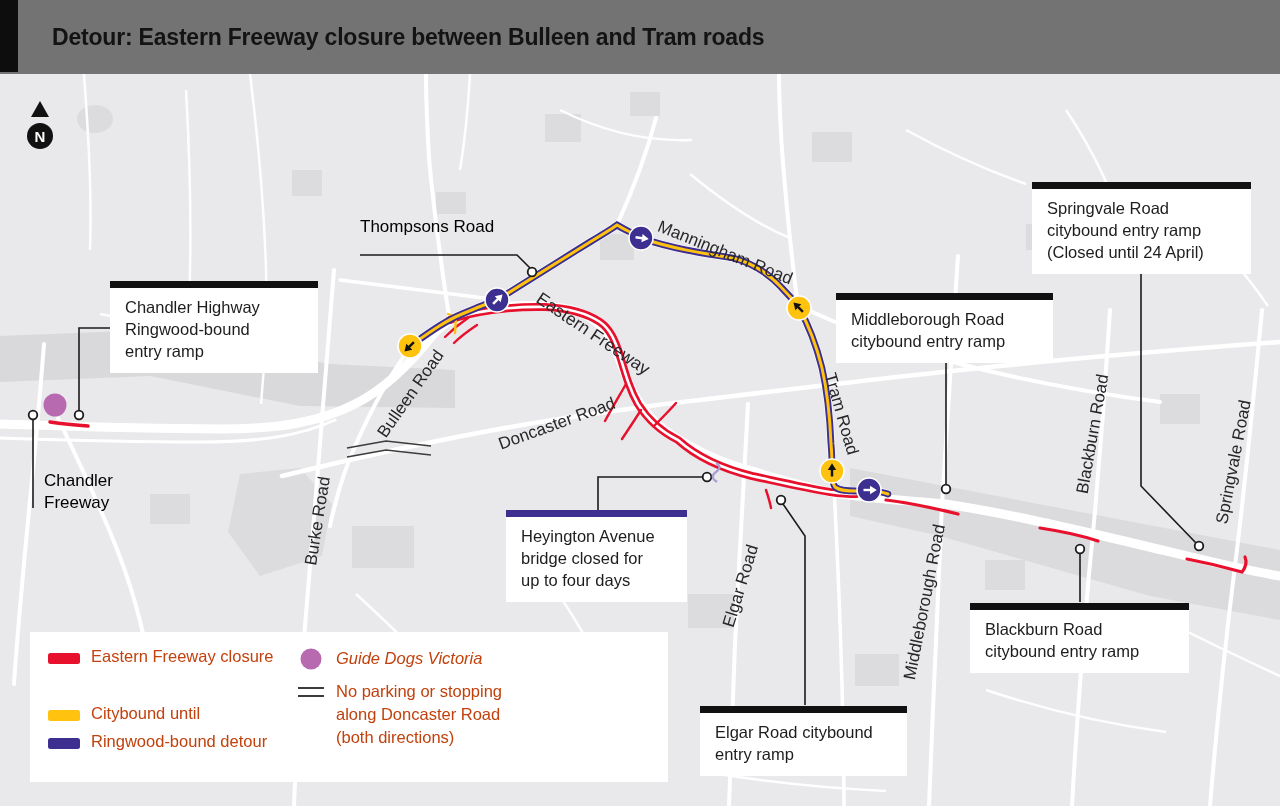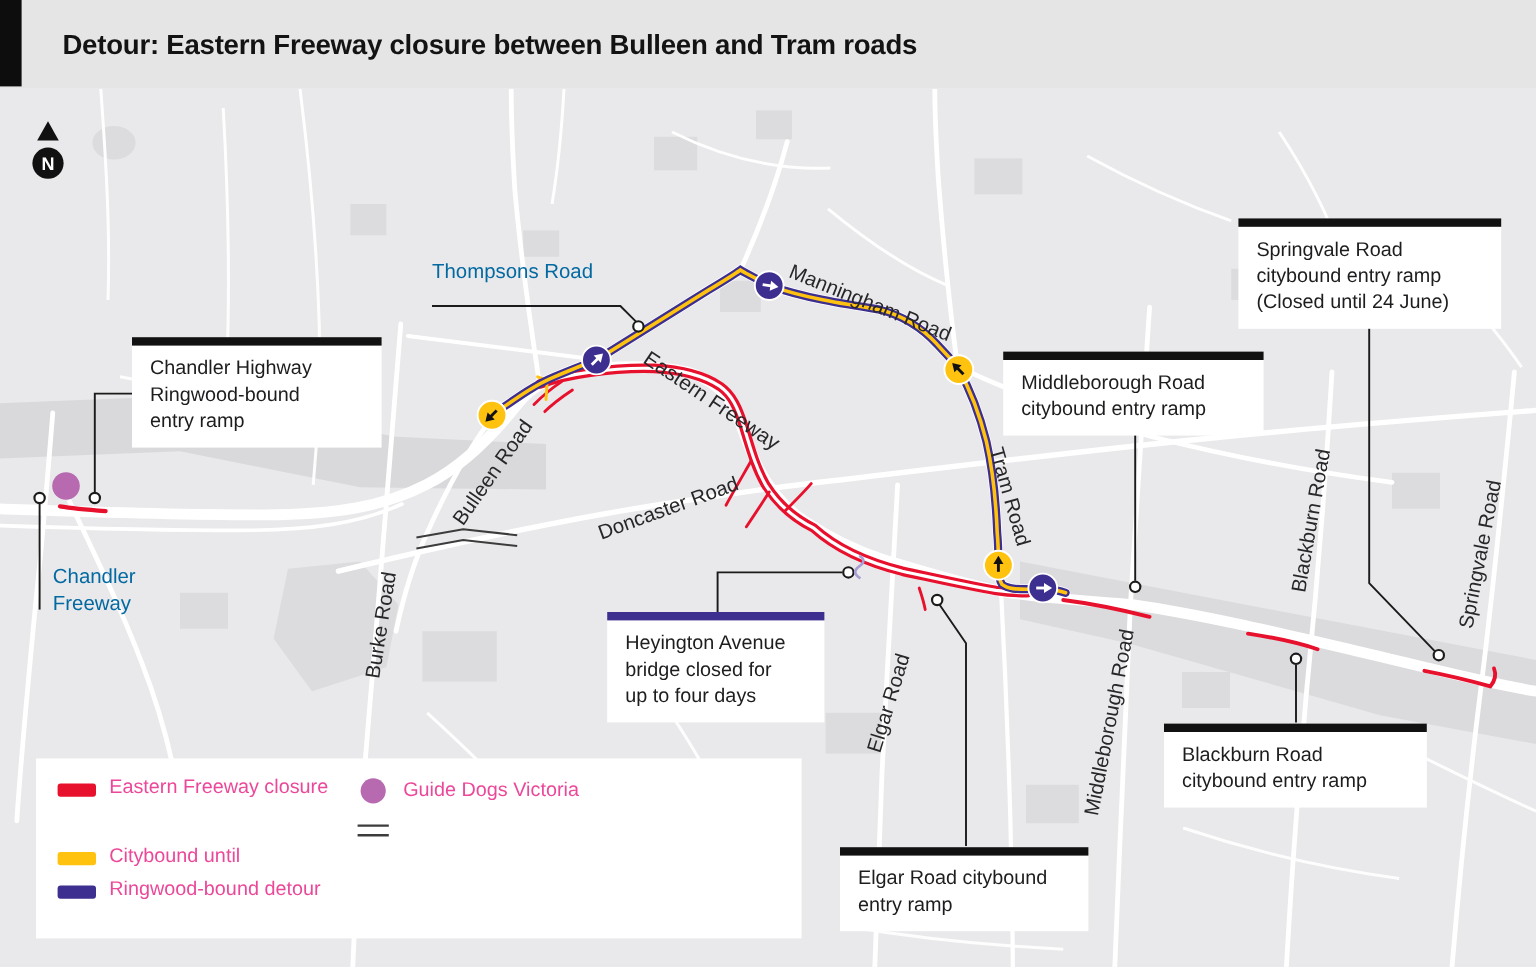--- a/index.html
+++ b/index.html
@@ -1,29 +1,29 @@
 <!DOCTYPE html>
 <html><head>
 <meta charset="utf-8">
 <style>
   html,body{margin:0;padding:0;}
   body{width:1280px;height:806px;position:relative;font-family:"Liberation Sans","DejaVu Sans",sans-serif;background:#ffffff;overflow:hidden;}
-  .header{position:absolute;left:0;top:0;width:1280px;height:74px;background:#e5e5e5;}
+  .header{position:absolute;left:0;top:0;width:1280px;height:74px;background:#737373;}
   .header-block{position:absolute;left:0;top:0;width:18px;height:72px;background:#0d0d0d;}
   .page-title{position:absolute;left:52px;top:24px;font-size:23px;font-weight:700;color:#131313;letter-spacing:-0.2px;}
   .map{position:absolute;left:0;top:74px;width:1280px;height:732px;background:#e9e9eb;overflow:hidden;}
   .map svg{position:absolute;left:0;top:0;}
   .rlabel{position:absolute;font-size:17px;color:#27272a;white-space:nowrap;transform:translate(-50%,-50%) rotate(var(--r,0deg));}
-  .plabel{position:absolute;font-size:17px;color:#0369a1;white-space:nowrap;}
+  .plabel{position:absolute;font-size:17px;color:#000000;white-space:nowrap;}
   .callout{position:absolute;background:#ffffff;padding:15px 14px 11px 15px;font-size:16.5px;line-height:22px;color:#1d1d1f;box-sizing:border-box;}
   .callout-bar{position:absolute;left:0;top:0;right:0;height:7px;background:#111111;}
   .callout-bar.purple{background:#3d2f8f;}
   .legend{position:absolute;left:30px;top:558px;width:638px;height:150px;background:#ffffff;}
   .legend .sw{position:absolute;width:32px;height:11px;border-radius:2.5px;}
-  .legend .ltext{position:absolute;font-size:16.5px;line-height:23px;color:#ec4899;white-space:nowrap;}
+  .legend .ltext{position:absolute;font-size:16.5px;line-height:23px;color:#c2410c;white-space:nowrap;}
 </style>
 </head>
 <body>
 
 <div class="header">
   <div class="header-block"></div>
   <div class="page-title">Detour: Eastern Freeway closure between Bulleen and Tram roads</div>
 </div>
 
 <div class="map">
@@ -217,21 +217,21 @@
     <div class="callout-bar"></div>
     <div>Chandler Highway</div>
     <div>Ringwood-bound</div>
     <div>entry ramp</div>
   </div>
 
   <div class="callout" style="left:1032px;top:108px;width:219px;">
     <div class="callout-bar"></div>
     <div>Springvale Road</div>
     <div>citybound entry ramp</div>
-    <div>(Closed until 24 June)</div>
+    <div>(Closed until 24 April)</div>
   </div>
 
   <div class="callout" style="left:836px;top:219px;width:217px;">
     <div class="callout-bar"></div>
     <div>Middleborough Road</div>
     <div>citybound entry ramp</div>
   </div>
 
   <div class="callout" style="left:506px;top:436px;width:181px;">
     <div class="callout-bar purple"></div>
@@ -262,16 +262,21 @@
     <div class="sw" style="left:18px;top:106px;background:#3d2f8f;"></div>
     <div class="ltext" style="left:61px;top:98px;">Ringwood-bound detour</div>
 
     <svg width="60" height="90" style="position:absolute;left:258px;top:8px;">
       <circle cx="23" cy="19" r="10.5" fill="#b76ab0"></circle>
       <g stroke="#3c3c3c" stroke-width="2">
         <line x1="10" y1="48" x2="36" y2="48"></line>
         <line x1="10" y1="56" x2="36" y2="56"></line>
       </g>
     </svg>
-    <div class="ltext" style="left:306px;top:15px;">Guide Dogs Victoria</div>
+    <div class="ltext" style="left:306px;top:15px;font-style:italic;">Guide Dogs Victoria</div>
+    <div class="ltext" style="left:306px;top:48px;">
+      <div>No parking or stopping</div>
+      <div>along Doncaster Road</div>
+      <div>(both directions)</div>
+    </div>
   </div>
 
 </div>
 
 </body></html>

